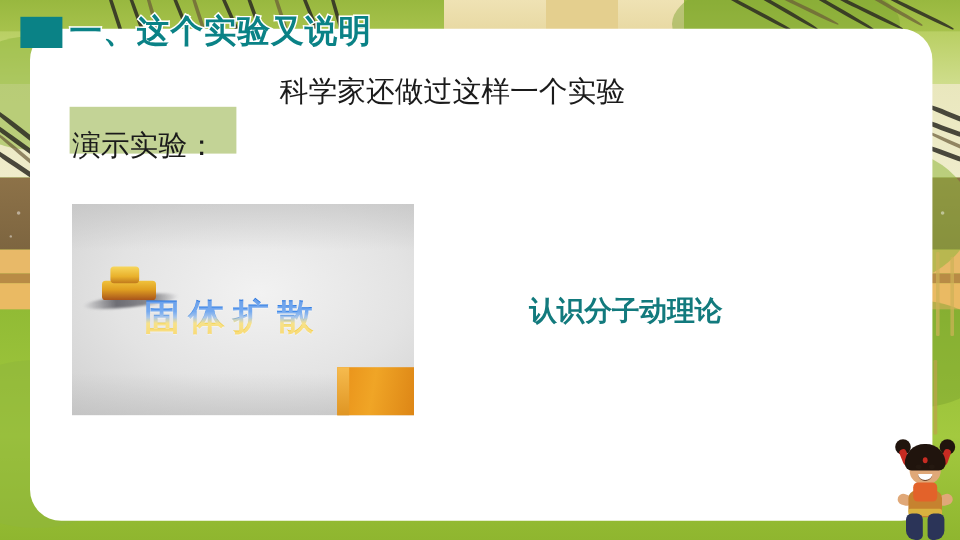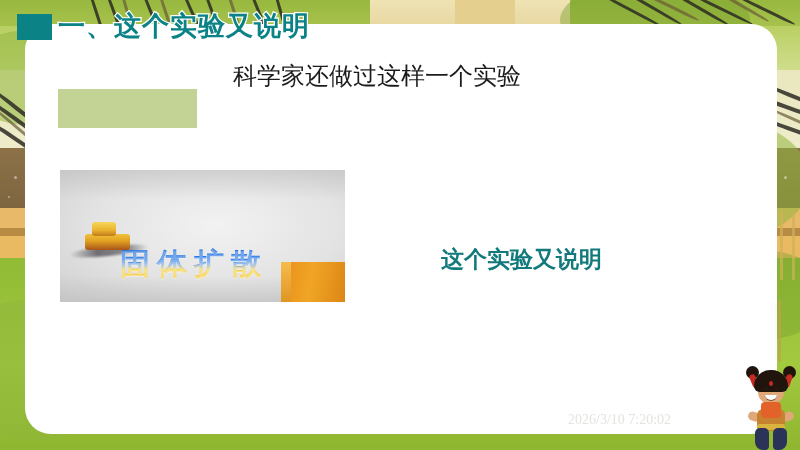--- a/index.html
+++ b/index.html
@@ -61,21 +61,21 @@
     position:absolute;left:58px;top:89px;width:139px;height:39px;
     background:#c3d396;
   }
   .demo-label{
     position:absolute;left:60px;top:105px;
     font-size:24px;color:#1b1b1b;white-space:nowrap;
   }
 
   
   .videoframe{
-    position:absolute;left:60px;top:170px;width:285px;height:132px;
+    position:absolute;left:60px;top:170px;width:285px;height:176px;
     background:radial-gradient(ellipse at 55% 42%, #f2f2f2 0%, #e3e3e3 55%, #cfcfcf 100%);
     overflow:hidden;
   }
   .vf-vign{position:absolute;inset:0;background:
      linear-gradient(180deg,rgba(190,190,190,.55) 0%,rgba(255,255,255,0) 22%),
      linear-gradient(0deg,rgba(185,185,185,.5) 0%,rgba(255,255,255,0) 20%);}
   .goldstack{position:absolute;left:25px;top:52px;width:45px;height:28px;}
   .gs-base{position:absolute;left:0;top:12px;width:45px;height:16px;
     background:linear-gradient(180deg,#f0c23c 0%,#e0a021 45%,#a8541b 100%);border-radius:3px;}
   .gs-top{position:absolute;left:7px;top:0px;width:24px;height:14px;
@@ -193,37 +193,37 @@
   </div>
 
   <div class="card"></div>
 
   <div class="title-bullet"></div>
   <div class="title-text">一、这个实验又说明</div>
 
   <div class="line-top">科学家还做过这样一个实验</div>
 
   <div class="hl-box"></div>
+  <div class="demo-label">演示实验：</div>
 
   <div class="videoframe">
     <div class="vf-vign"></div>
     <div class="goldstack">
       <div class="gs-shadow"></div>
       <div class="gs-base"></div>
       <div class="gs-top"></div>
     </div>
     <div class="orangebox"></div>
     <div class="vf-title">固体扩散</div>
   </div>
 
   <div class="question">
-    <div>这个实验又说明</div>
-  </div>
-
-  <div class="timestamp">2026/3/10 7:20:02</div>
+    <div>认识分子动理论</div>
+  </div>
+
 
   <div class="mascot">
     <div class="m-bunL"></div>
     <div class="m-bunR"></div>
     <div class="m-ribL"></div>
     <div class="m-ribR"></div>
     <div class="m-face"></div>
     <div class="m-hair"></div>
     <div class="m-dot"></div>
     <div class="m-eyeL"></div>

